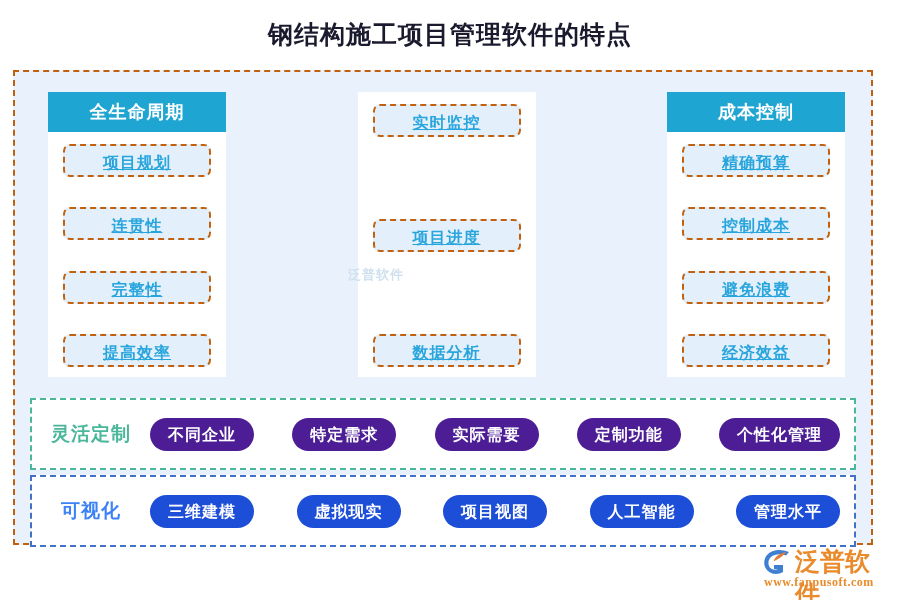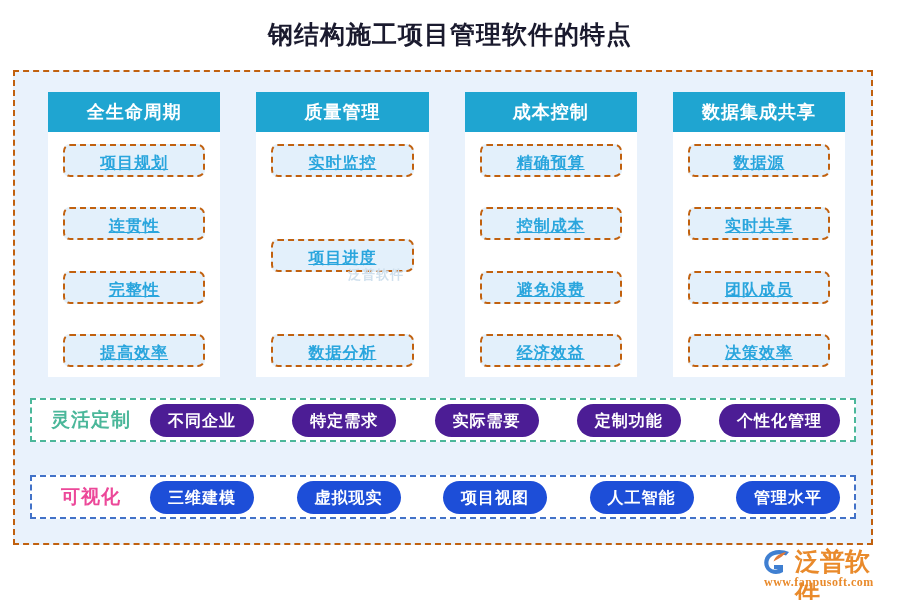--- a/index.html
+++ b/index.html
@@ -58,35 +58,35 @@
     background:#e3f0fb;
     color:#29a5dd;
     font-size:16px;font-weight:bold;
     text-align:center;
     letter-spacing:1px;
     text-decoration:underline;
   }
   
   .pill-row{
     position:absolute;left:30px;
-    width:826px;height:44px;
+    width:826px;height:72px;
     box-sizing:border-box;
     background:#ffffff;
     display:flex;align-items:center;
   }
   #row-custom{top:398px;border:2px dashed #4bb79a;}
   #row-visual{top:475px;border:2px dashed #4272c8;}
   .row-label{
     width:118px;
     text-align:center;
     font-size:19px;font-weight:bold;
     letter-spacing:1px;
   }
   #row-custom .row-label{color:#4bb79a;}
-  #row-visual .row-label{color:#ec4899;}
+  #row-visual .row-label{color:#3b82f6;}
   .pills{
     flex:1;
     display:flex;align-items:center;
     justify-content:space-between;
     padding-right:14px;
   }
   .pill{
     height:33px;line-height:33px;
     padding:0 18px;
     border-radius:17px;
@@ -137,47 +137,37 @@
     <div class="col-header">全生命周期</div>
     <div class="col-body">
       <div class="chip">项目规划</div>
       <div class="chip">连贯性</div>
       <div class="chip">完整性</div>
       <div class="chip">提高效率</div>
     </div>
   </div>
 
   <div class="column">
-    <div class="col-header">质量管理</div>
     <div class="col-body">
       <div class="chip">实时监控</div>
       <div class="chip">项目进度</div>
       <div class="chip">数据分析</div>
     </div>
   </div>
 
   <div class="column">
     <div class="col-header">成本控制</div>
     <div class="col-body">
       <div class="chip">精确预算</div>
       <div class="chip">控制成本</div>
       <div class="chip">避免浪费</div>
       <div class="chip">经济效益</div>
     </div>
   </div>
 
-  <div class="column">
-    <div class="col-header">数据集成共享</div>
-    <div class="col-body">
-      <div class="chip">数据源</div>
-      <div class="chip">实时共享</div>
-      <div class="chip">团队成员</div>
-      <div class="chip">决策效率</div>
-    </div>
-  </div>
 
 </div>
 
 <div id="watermark">泛普软件</div>
 
 <div class="pill-row" id="row-custom">
   <div class="row-label">灵活定制</div>
   <div class="pills">
     <div class="pill">不同企业</div>
     <div class="pill">特定需求</div>

